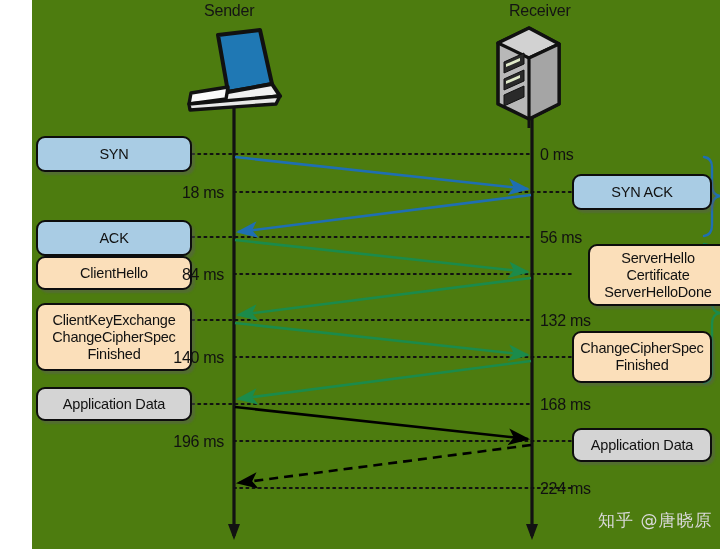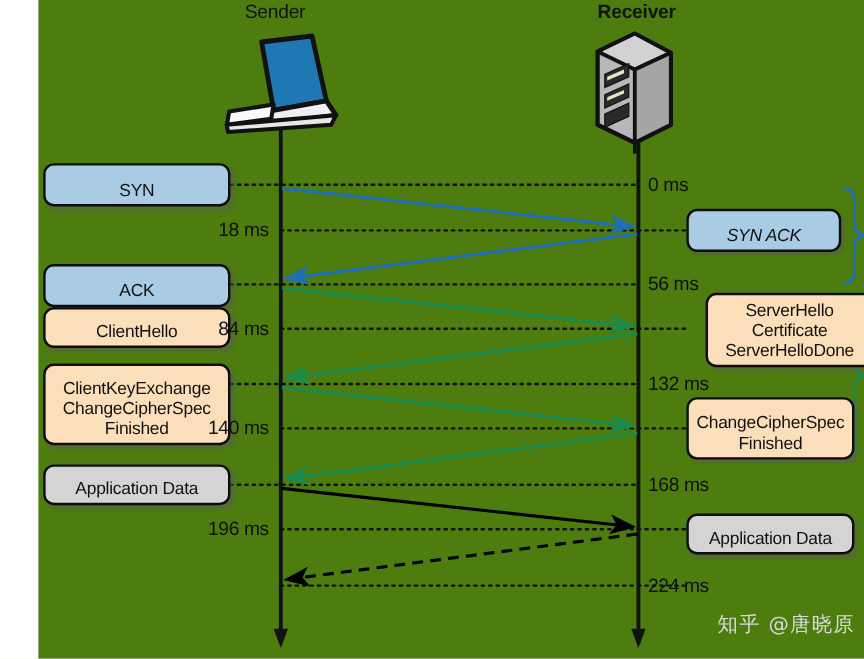--- a/index.html
+++ b/index.html
@@ -26,21 +26,21 @@
     height: 549px;
   }
 
   
   .msgbox {
     position: absolute;
     box-sizing: border-box;
     border: 2.2px solid #0d0d0d;
     border-radius: 9px;
     display: flex;
-    align-items: flex-end;
+    align-items: center;
     justify-content: center;
     text-align: center;
     font-size: 14.5px;
     line-height: 17px;
     color: #111111;
     letter-spacing: -0.2px;
     box-shadow: 3px 3px 2px rgba(90,90,90,0.45);
     padding: 2px 6px;
     z-index: 5;
   }
@@ -171,21 +171,21 @@
       </g>
       <g fill="#dfe9c8">
         <polygon points="474,64 488,58 488,61 474,67"></polygon>
         <polygon points="474,81 488,75 488,78 474,84"></polygon>
       </g>
       <line x1="497" y1="119" x2="497" y2="128" stroke="#111111" stroke-width="3"></line>
     </g>
   </svg>
 
   <div class="endpoint-label" style="left:172px; top:2px;">Sender</div>
-  <div class="endpoint-label" style="left:466px; top:2px;font-weight:bold;">Receiver</div>
+  <div class="endpoint-label" style="left:477px; top:2px;">Receiver</div>
 
   <div class="msgbox tone-blue" style="left:4px; top:136px; width:156px; height:36px;">
     <div class="lines">SYN</div>
   </div>
 
   <div class="msgbox tone-blue" style="left:4px; top:220px; width:156px; height:36px;">
     <div class="lines">ACK</div>
   </div>
 
   <div class="msgbox tone-orange" style="left:4px; top:256px; width:156px; height:34px;">
@@ -197,21 +197,21 @@
       <div>ClientKeyExchange</div>
       <div>ChangeCipherSpec</div>
       <div>Finished</div>
     </div>
   </div>
 
   <div class="msgbox tone-gray" style="left:4px; top:387px; width:156px; height:34px;">
     <div class="lines">Application Data</div>
   </div>
 
-  <div class="msgbox tone-blue" style="left:540px; top:174px; width:129px; height:36px;font-style:italic;">
+  <div class="msgbox tone-blue" style="left:540px; top:174px; width:140px; height:36px;">
     <div class="lines">SYN ACK</div>
   </div>
 
   <div class="msgbox tone-orange" style="left:556px; top:244px; width:140px; height:62px;">
     <div class="lines">
       <div>ServerHello</div>
       <div>Certificate</div>
       <div>ServerHelloDone</div>
     </div>
   </div>

